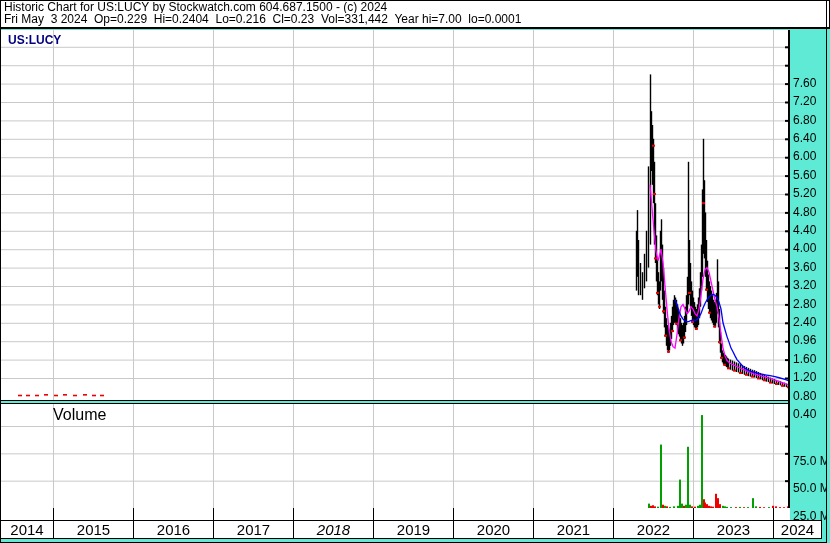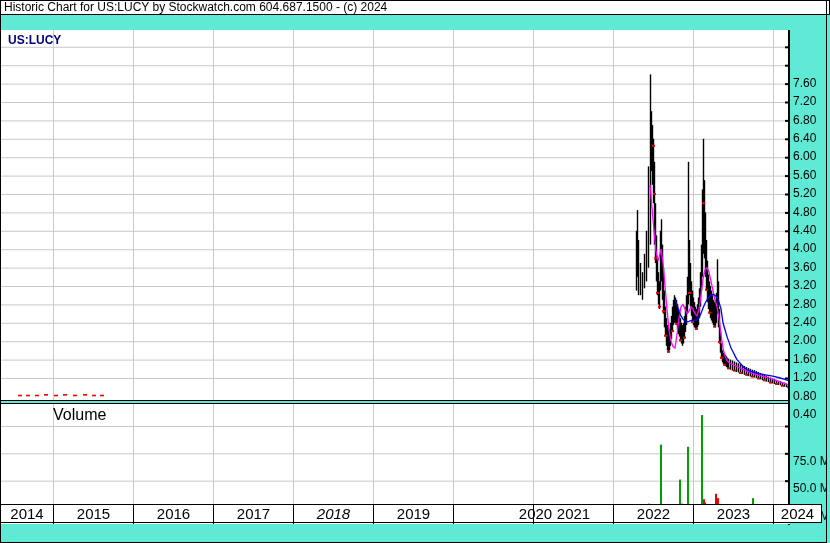--- a/index.html
+++ b/index.html
@@ -14,32 +14,33 @@
   #main-panel{top:30px;height:370px;border-bottom:1px solid #000;}
   #vol-panel{top:403px;height:104px;border-top:1px solid #000;border-bottom:1px solid #000;}
   #symbol-label{position:absolute;left:8px;top:33px;font-size:12px;font-weight:bold;z-index:5;}
   #volume-label{position:absolute;left:8px;top:406px;font-size:16px;z-index:5;margin-left:45px;}
   .axis-label{position:absolute;left:793px;width:33px;font-size:12px;white-space:nowrap;overflow:hidden;}
   #right-clip{position:absolute;left:791px;top:30px;width:35px;height:495px;overflow:hidden;margin-top:36px;}
   #right-clip .axis-label{left:2px;}
   #vline{position:absolute;left:788px;top:30px;width:2px;height:495px;background:#000;}
   #spacer-row{position:absolute;left:0;top:508px;width:790px;height:16px;background:#fff;}
   .divider{position:absolute;top:0;width:1px;height:16px;background:#000;}
-  #year-row{position:absolute;left:0;top:504px;width:821px;height:17px;
+  #year-row{position:absolute;left:0;top:520px;width:821px;height:17px;
             border-top:1px solid #000;border-bottom:1px solid #000;border-right:1px solid #000;background:#fff;}
   .year-cell{position:absolute;top:0;height:17px;border-left:1px solid #000;
              display:flex;align-items:center;justify-content:center;
              font-size:15px;line-height:17px;}
   svg{position:absolute;left:0;display:block;}
 </style>
 </head>
 <body>
 
 <div id="root">
   <div id="hdr1" class="hdr">Historic Chart for US:LUCY by Stockwatch.com 604.687.1500 - (c) 2024</div>
+  <div id="hdr2" class="hdr">Fri May  3 2024  Op=0.229  Hi=0.2404  Lo=0.216  Cl=0.23  Vol=331,442  Year hi=7.00  lo=0.0001</div>
 
   <div id="main-panel" class="panel">
     <svg id="main-svg" width="790" height="370">
         <line x1="53.5" y1="0" x2="53.5" y2="370" stroke="#c9c9c9" stroke-width="1"></line>
         <line x1="133.5" y1="0" x2="133.5" y2="370" stroke="#c9c9c9" stroke-width="1"></line>
         <line x1="213.5" y1="0" x2="213.5" y2="370" stroke="#c9c9c9" stroke-width="1"></line>
         <line x1="293.5" y1="0" x2="293.5" y2="370" stroke="#c9c9c9" stroke-width="1"></line>
         <line x1="373.5" y1="0" x2="373.5" y2="370" stroke="#c9c9c9" stroke-width="1"></line>
         <line x1="453.5" y1="0" x2="453.5" y2="370" stroke="#c9c9c9" stroke-width="1"></line>
         <line x1="533.5" y1="0" x2="533.5" y2="370" stroke="#c9c9c9" stroke-width="1"></line>
@@ -338,21 +339,21 @@
       <div class="axis-label" style="top: 83.4px;">6.00</div>
       <div class="axis-label" style="top: 101.8px;">5.60</div>
       <div class="axis-label" style="top: 120.2px;">5.20</div>
       <div class="axis-label" style="top: 138.6px;">4.80</div>
       <div class="axis-label" style="top: 157px;">4.40</div>
       <div class="axis-label" style="top: 175.4px;">4.00</div>
       <div class="axis-label" style="top: 193.8px;">3.60</div>
       <div class="axis-label" style="top: 212.2px;">3.20</div>
       <div class="axis-label" style="top: 230.6px;">2.80</div>
       <div class="axis-label" style="top: 249px;">2.40</div>
-      <div class="axis-label" style="top: 267.4px;">2.00</div>
+      <div class="axis-label" style="top: 267.4px;">0.96</div>
       <div class="axis-label" style="top: 285.8px;">1.60</div>
       <div class="axis-label" style="top: 304.2px;">1.20</div>
       <div class="axis-label" style="top: 322.6px;">0.80</div>
       <div class="axis-label" style="top: 341px;">0.40</div>
       <div class="axis-label" style="top: 388.002px; width: 40px;">75.0 M</div>
       <div class="axis-label" style="top: 415.335px; width: 40px;">50.0 M</div>
       <div class="axis-label" style="top: 442.668px; width: 40px;">25.0 M</div>
     </div>
 
   <div id="spacer-row">
@@ -367,21 +368,21 @@
       <div class="divider" style="left: 693px;"></div>
       <div class="divider" style="left: 773px;"></div>
     </div>
   <div id="year-row">
       <div class="year-cell" style="left: 0px; width: 52px;">2014</div>
       <div class="year-cell" style="left: 53px; width: 79px;">2015</div>
       <div class="year-cell" style="left: 133px; width: 79px;">2016</div>
       <div class="year-cell" style="left: 213px; width: 79px;">2017</div>
       <div class="year-cell" style="left: 293px; width: 79px; font-style: italic;">2018</div>
       <div class="year-cell" style="left: 373px; width: 79px;">2019</div>
-      <div class="year-cell" style="left: 453px; width: 79px; padding-left: 42px;">2020</div>
+      <div class="year-cell" style="left: 453px; width: 79px;">2020</div>
       <div class="year-cell" style="left: 533px; width: 79px;">2021</div>
       <div class="year-cell" style="left: 613px; width: 79px;">2022</div>
       <div class="year-cell" style="left: 693px; width: 79px;">2023</div>
       <div class="year-cell" style="left: 773px; width: 47px;">2024</div>
     </div>
 
   <div class="frame"></div>
 </div>
 
 </body></html>

